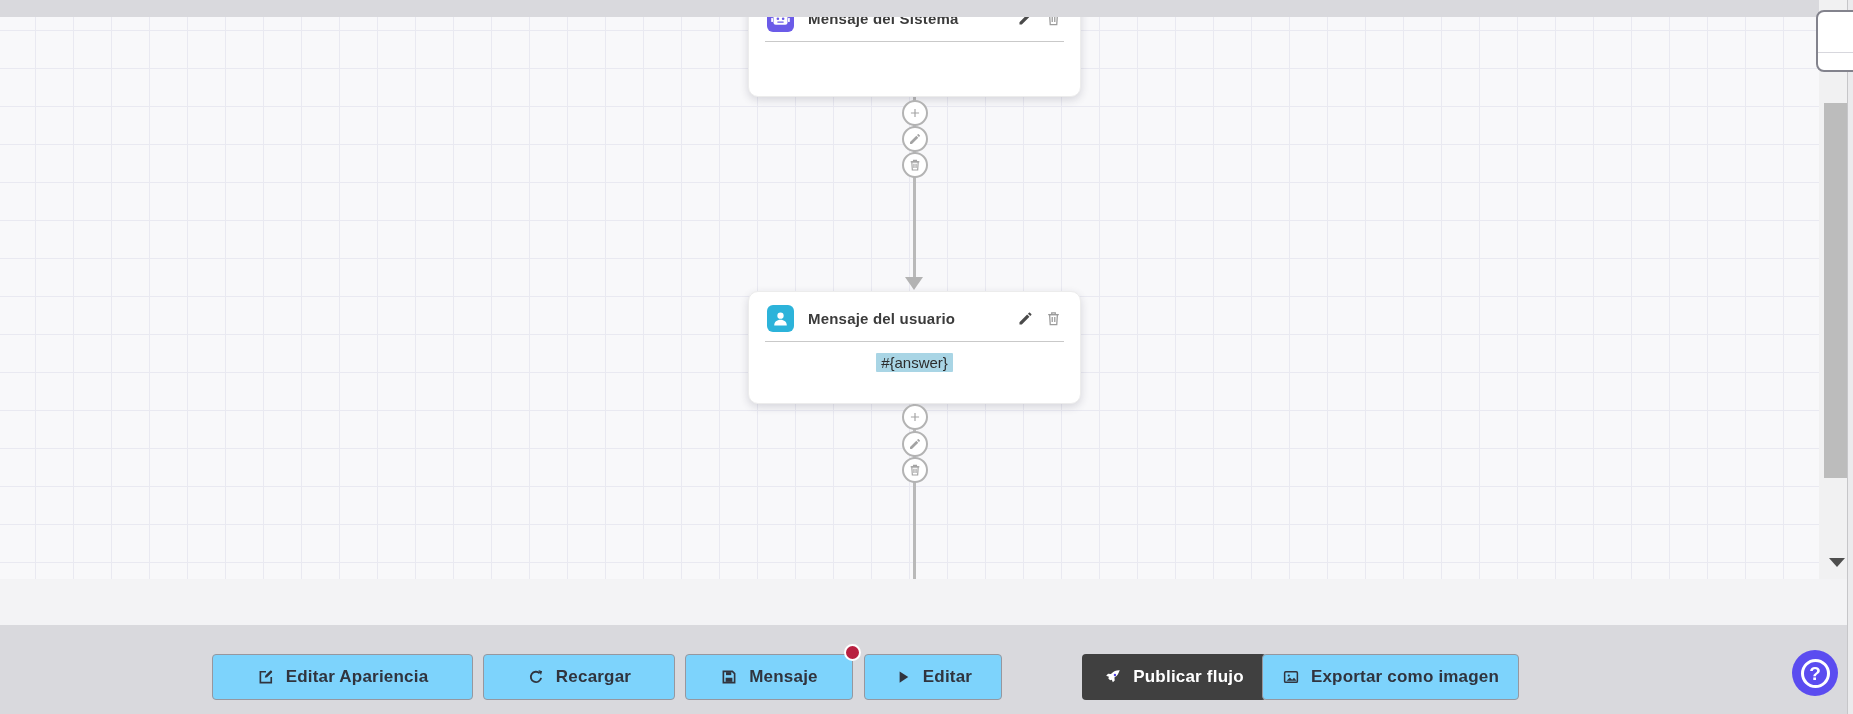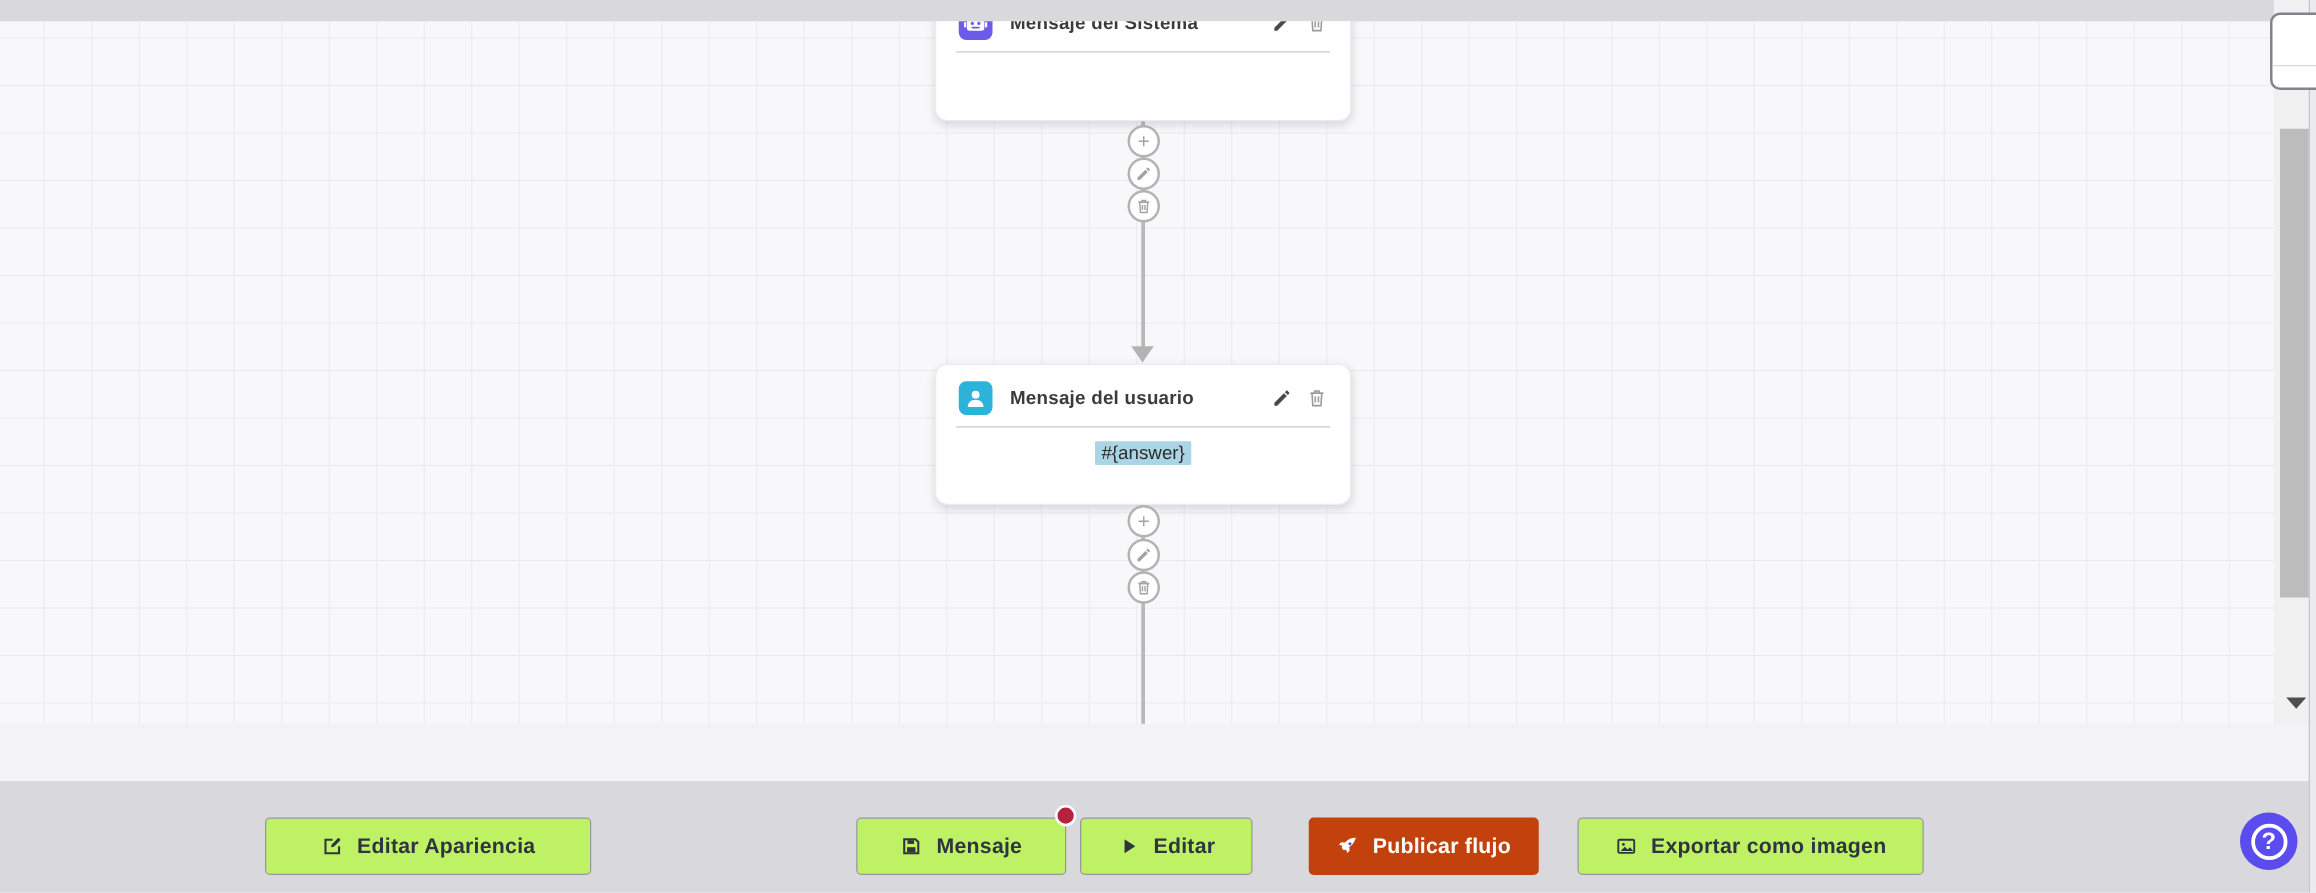--- a/index.html
+++ b/index.html
@@ -69,21 +69,21 @@
     background:#fff; border:2px solid #83838d; border-radius:8px; z-index:5;
   }
   .controls-panel .panel-divider { position:absolute; left:0; right:0; top:40px; border-top:1px solid #d7d7dd; }
 
   
   .lower-strip { position:absolute; left:0; top:579px; width:1847px; height:46px; background:#f3f3f5; }
   .toolbar { position:absolute; left:0; top:625px; width:1847px; height:89px; background:#d9d9dd; }
 
   .tb-btn {
     position:absolute; top:29px; height:46px; border:1px solid #97979e; border-radius:4px;
-    background:#bef264; color:#30343e; font-weight:700; font-size:17px; letter-spacing:.2px;
+    background:#7dd3fc; color:#30343e; font-weight:700; font-size:17px; letter-spacing:.2px;
     display:flex; align-items:center; justify-content:center; gap:11px; cursor:pointer;
     font-family:"Liberation Sans", sans-serif;
   }
   .tb-btn svg { width:18px; height:18px; flex:0 0 auto; }
   .tb-btn.primary { border:none; color:#fff; }
   .notif-dot {
     position:absolute; left:844px; top:644px; width:17px; height:17px; border-radius:50%;
     border:2px solid #fff; z-index:3;
   }
   .help-button {
@@ -241,46 +241,53 @@
   <button class="tb-btn" style="left:212px; width:261px;">
     <svg viewBox="0 0 24 24">
         <g fill="none" stroke="currentColor" stroke-width="2.2">
           <path d="M12 5H4.5v14.5H19V12"></path>
         </g>
         <path fill="currentColor" d="M20.4 4.8l-1.2-1.2c-.5-.5-1.2-.5-1.7 0l-6.4 6.4-.7 3.1 3.1-.7 6.4-6.4c.5-.5.5-1.2 0-1.4z"></path>
       </svg>
     <span>Editar Apariencia</span>
   </button>
 
+  <button class="tb-btn" style="left:483px; width:192px;">
+    <svg viewBox="0 0 24 24">
+        <path d="M18.8 13.2A6.9 6.9 0 1 1 16.9 7" fill="none" stroke="currentColor" stroke-width="2.5"></path>
+        <path d="M15.2 2.6l5 1.6-1.6 5z" fill="currentColor"></path>
+      </svg>
+    <span>Recargar</span>
+  </button>
 
   <button class="tb-btn" style="left:685px; width:168px;">
     <svg viewBox="0 0 24 24">
         <path d="M4.5 4.5h12l3 3v12h-15z" fill="none" stroke="currentColor" stroke-width="2.2"></path>
         <rect x="8" y="5.5" width="7" height="4" fill="currentColor"></rect>
         <rect x="7.5" y="13" width="9" height="5.5" fill="currentColor"></rect>
       </svg>
     <span>Mensaje</span>
   </button>
 
   <button class="tb-btn" style="left:864px; width:138px;">
     <svg viewBox="0 0 24 24">
         <path d="M7.5 4.5L19 12 7.5 19.5z" fill="currentColor"></path>
       </svg>
     <span>Editar</span>
   </button>
 
-  <button class="tb-btn primary" style="left: 1047px; width: 184px; background: #c2410c;">
+  <button class="tb-btn primary" style="left: 1082px; width: 184px; background: #404040;">
     <svg viewBox="0 0 24 24">
         <path fill="#ffffff" d="M21 3c-4.2-.3-8 1.3-10.6 3.9L9.2 8.1l-3.8-.4-2.5 2.5 3.6 1.5-.7 2.2 2.3 2.3 2.2-.7 1.5 3.6 2.5-2.5-.4-3.8 1.2-1.2C17.7 11 19.3 7.2 21 3z"></path>
         <circle cx="14.6" cy="9.4" r="1.6" fill="#5244e4"></circle>
       </svg>
     <span>Publicar flujo</span>
   </button>
 
-  <button class="tb-btn" style="left:1262px; width:277px;">
+  <button class="tb-btn" style="left:1262px; width:257px;">
     <svg viewBox="0 0 24 24">
         <rect x="3.5" y="5" width="17" height="14" rx="1.5" fill="none" stroke="currentColor" stroke-width="2"></rect>
         <circle cx="9" cy="10" r="1.5" fill="currentColor"></circle>
         <path d="M6 17l4.5-4.5 3 3 2.5-2.5 3.5 4z" fill="currentColor"></path>
       </svg>
     <span>Exportar como imagen</span>
   </button>
 </div>
 
 <div class="notif-dot" style="background: rgb(184, 32, 64);"></div>

